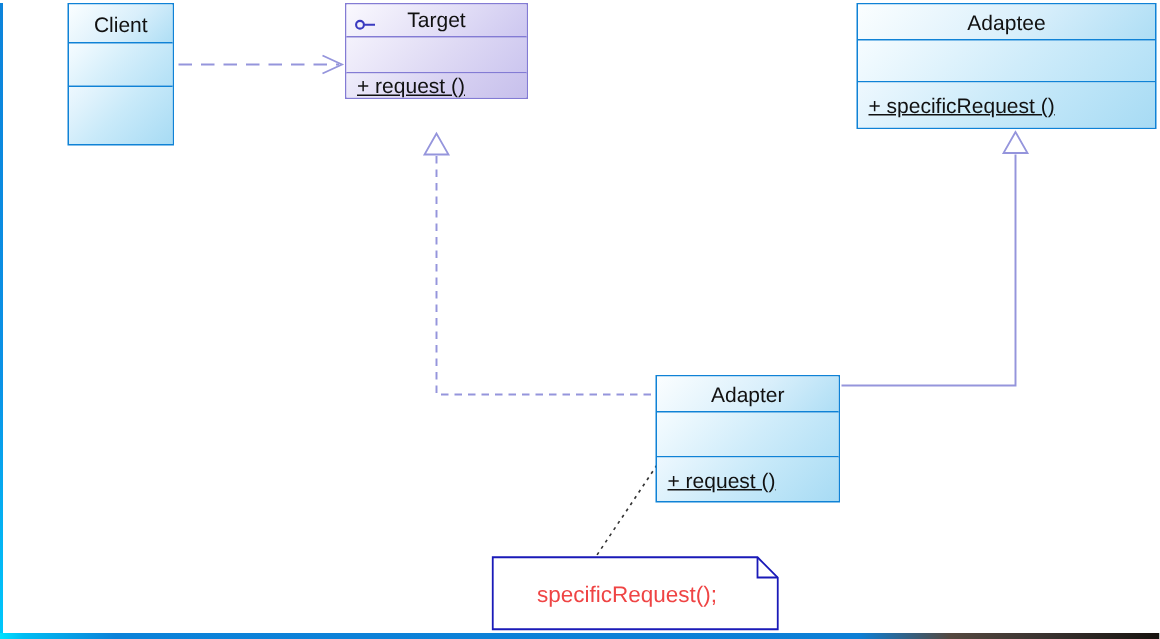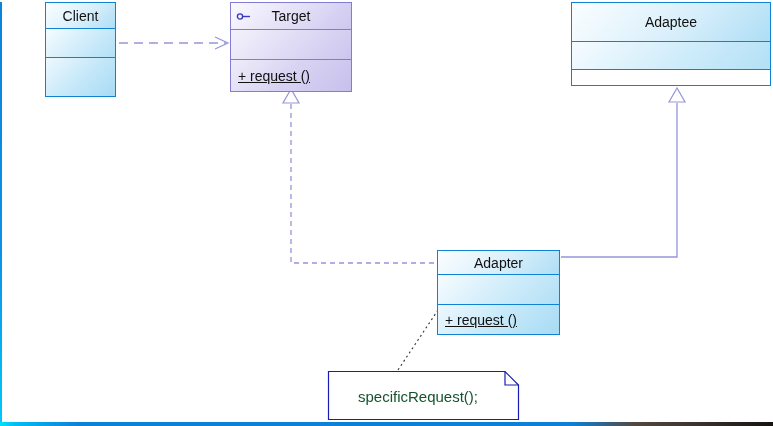--- a/index.html
+++ b/index.html
@@ -24,37 +24,37 @@
                background:linear-gradient(135deg,#faf9fe 0%,#e2def6 55%,#cdc7f0 100%); }
   .uml-class.purple .c-fields { border-bottom-color:#837bd4;
                background:linear-gradient(135deg,#f4f2fc 0%,#ded9f4 55%,#ccc6ef 100%); }
   .uml-class.purple .c-methods {
                background:linear-gradient(135deg,#efedfa 0%,#d8d2f2 50%,#c7c0ec 100%); }
 
   #cls-client  { left:1px;   top:2px;  width:71px;  height:95px;margin-left:44px; }
   #cls-client  .c-hdr { height:26px; }
   #cls-client  .c-fields { height:29px; }
 
-  #cls-target  { left:230px; top:2px;  width:122px; height:90px; }
+  #cls-target  { left:230px; top:2px;  width:122px; height:64px; }
   #cls-target  .c-hdr { height:27px; }
   #cls-target  .c-fields { height:30px; }
 
   #cls-adaptee { left:571px; top:2px;  width:200px; height:84px; }
-  #cls-adaptee .c-hdr { height:39px; }
+  #cls-adaptee .c-hdr { height:24px; }
   #cls-adaptee .c-fields { height:28px; }
 
   #cls-adapter { left:437px; top:226px; width:123px; height:85px;margin-top:24px; }
   #cls-adapter .c-hdr { height:24px; }
   #cls-adapter .c-fields { height:30px; }
 
   .iface-icon { position:absolute; left:5px; top:9px; width:15px; height:9px; }
 
   .note-text { position:absolute; left:330px; top:383px; width:176px; height:26px;
                display:flex; align-items:center; justify-content:center;
-               font-size:15px; color:#14532d; }
+               font-size:15px; color:#ef4444; }
 
   .edge-left { position:absolute; left:0; top:2px; width:2px; height:420px;
                background:linear-gradient(180deg,#0c83da 0%,#0a92e6 60%,#00c7fb 100%); }
   .edge-bottom { position:absolute; left:0; top:422px; width:773px; height:4px;
                background:linear-gradient(90deg,#00e2ff 0%,#00bdf3 2%,#0b82d9 10%,
                  #0d7fd6 74%,#54483f 82%,#3a3330 90%,#17130f 100%); }
 </style>
 </head>
 <body>
 
@@ -99,20 +99,21 @@
       </svg>
       <span>Target</span>
     </div>
     <div class="c-fields"></div>
     <div class="c-methods">+ request ()</div>
   </div>
 
   <div class="uml-class" id="cls-adaptee">
     <div class="c-hdr">Adaptee</div>
     <div class="c-fields"></div>
+    <div class="c-methods">+ specificRequest ()</div>
   </div>
 
   <div class="uml-class" id="cls-adapter">
     <div class="c-hdr">Adapter</div>
     <div class="c-fields"></div>
     <div class="c-methods">+ request ()</div>
   </div>
 
   <div class="note-text">specificRequest();</div>
 

